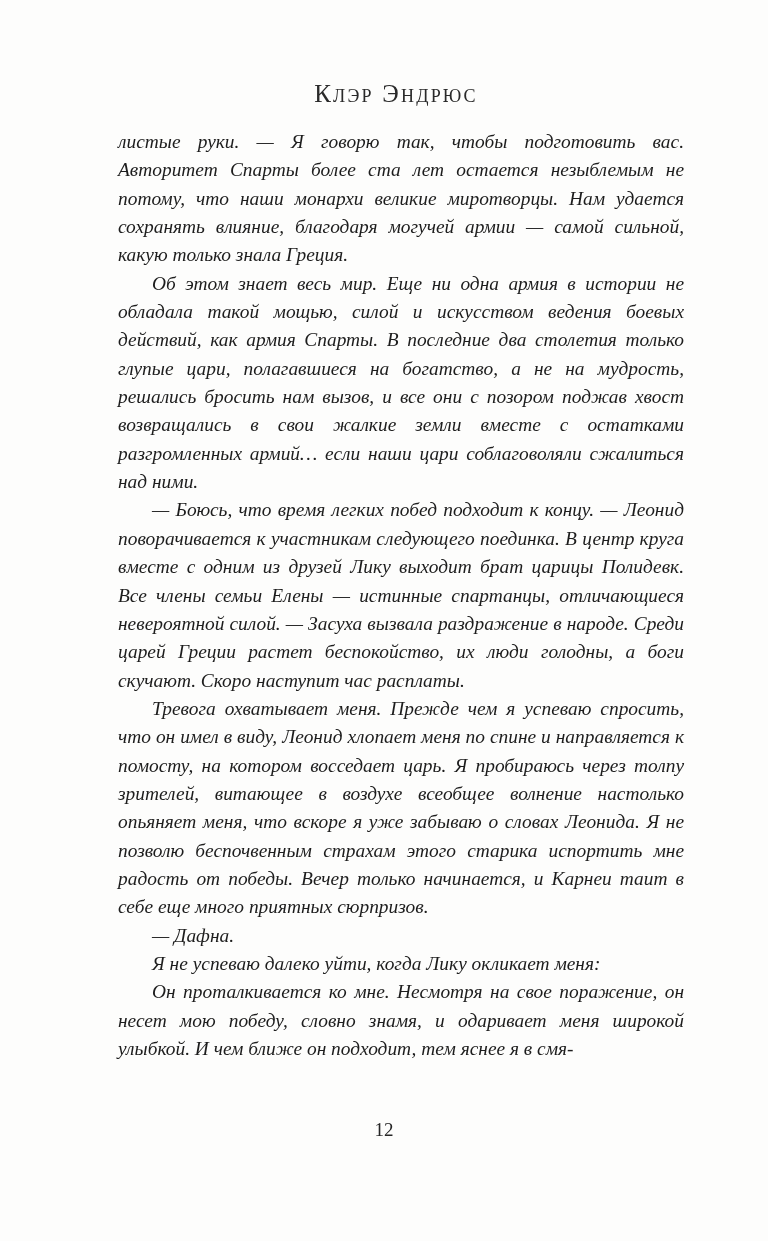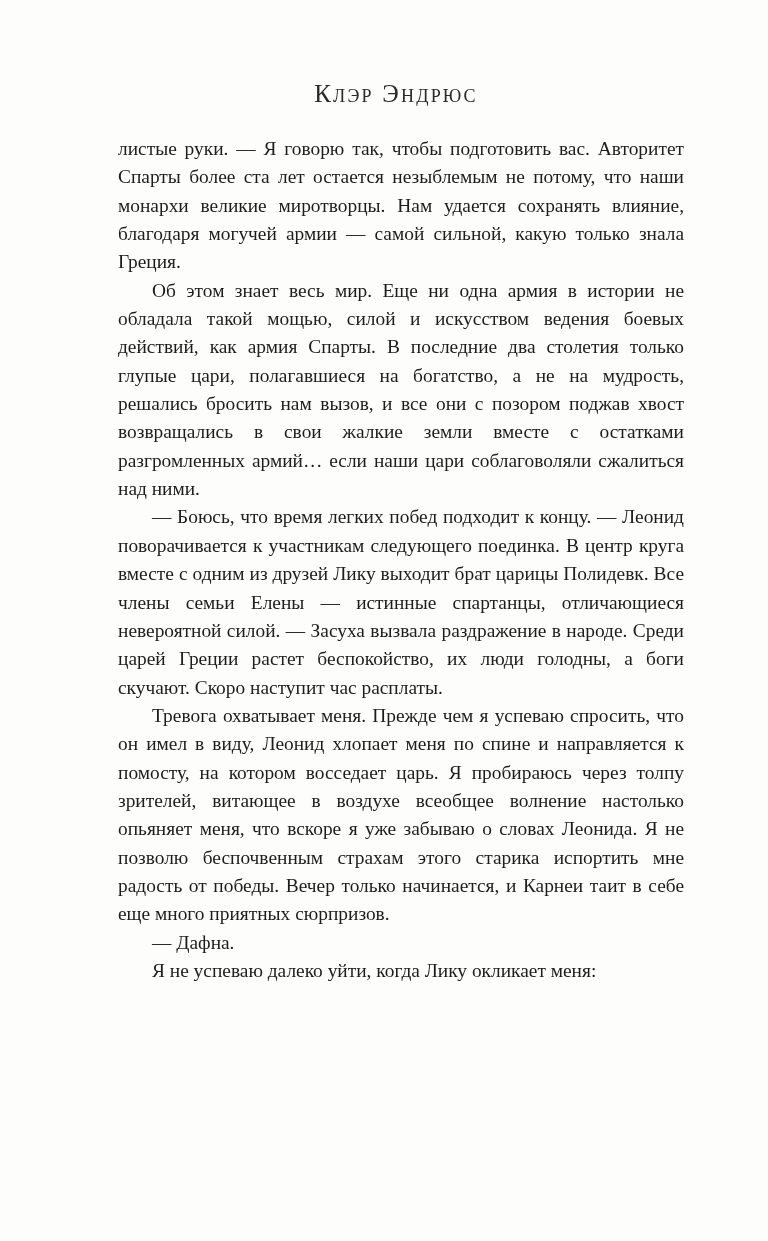--- a/index.html
+++ b/index.html
@@ -33,23 +33,24 @@
     font-variant: small-caps;
     letter-spacing: 2.2px;
     color: #2a2a2a;
     white-space: pre;
     padding-left: 12px;
   }
 
   
   .text-block {
     position: absolute;
-    top: 135px;
+    top: 128px;
     left: 118px;
     width: 566px;
+    font-style: italic;
   }
 
   .para {
     margin: 0;
     text-align: justify;
     text-justify: inter-word;
     font-size: 19.4px;
     line-height: 28.35px;
     text-indent: 34px;
     color: #1d1d1d;
@@ -84,16 +85,18 @@
 
   <div class="running-head">Клэр Эндрюс</div>
 
   <div class="text-block">
     <p class="para no-indent continued">листые руки. — Я говорю так, чтобы подготовить вас. Авторитет Спарты более ста лет остается незыблемым не потому, что наши монархи великие миротворцы. Нам удается сохранять влияние, благодаря могучей армии — самой сильной, какую только знала Греция.</p>
     <p class="para">Об этом знает весь мир. Еще ни одна армия в истории не обладала такой мощью, силой и искусством ведения боевых действий, как армия Спарты. В последние два столетия только глупые цари, полагавшиеся на богатство, а не на мудрость, решались бросить нам вызов, и все они с позором поджав хвост возвращались в свои жалкие земли вместе с остатками разгромленных армий… если наши цари соблаговоляли сжалиться над ними.</p>
     <p class="para">— Боюсь, что время легких побед подходит к концу. — Леонид поворачивается к участникам следующего поединка. В центр круга вместе с одним из друзей Лику выходит брат царицы Полидевк. Все члены семьи Елены — истинные спартанцы, отличающиеся невероятной силой. — Засуха вызвала раздражение в народе. Среди царей Греции растет беспокойство, их люди голодны, а боги скучают. Скоро наступит час расплаты.</p>
     <p class="para">Тревога охватывает меня. Прежде чем я успеваю спросить, что он имел в виду, Леонид хлопает меня по спине и направляется к помосту, на котором восседает царь. Я пробираюсь через толпу зрителей, витающее в воздухе всеобщее волнение настолько опьяняет меня, что вскоре я уже забываю о словах Леонида. Я не позволю беспочвенным страхам этого старика испортить мне радость от победы. Вечер только начинается, и Карнеи таит в себе еще много приятных сюрпризов.</p>
     <p class="para">— Дафна.</p>
     <p class="para">Я не успеваю далеко уйти, когда Лику окликает меня:</p>
+    <p class="para">Он проталкивается ко мне. Несмотря на свое поражение, он несет мою победу, словно знамя, и одаривает меня широкой улыбкой. И чем ближе он подходит, тем яснее я в смя-</p>
   </div>
 
+  <div class="folio">12</div>
 
 </div>
 
 </body></html>

